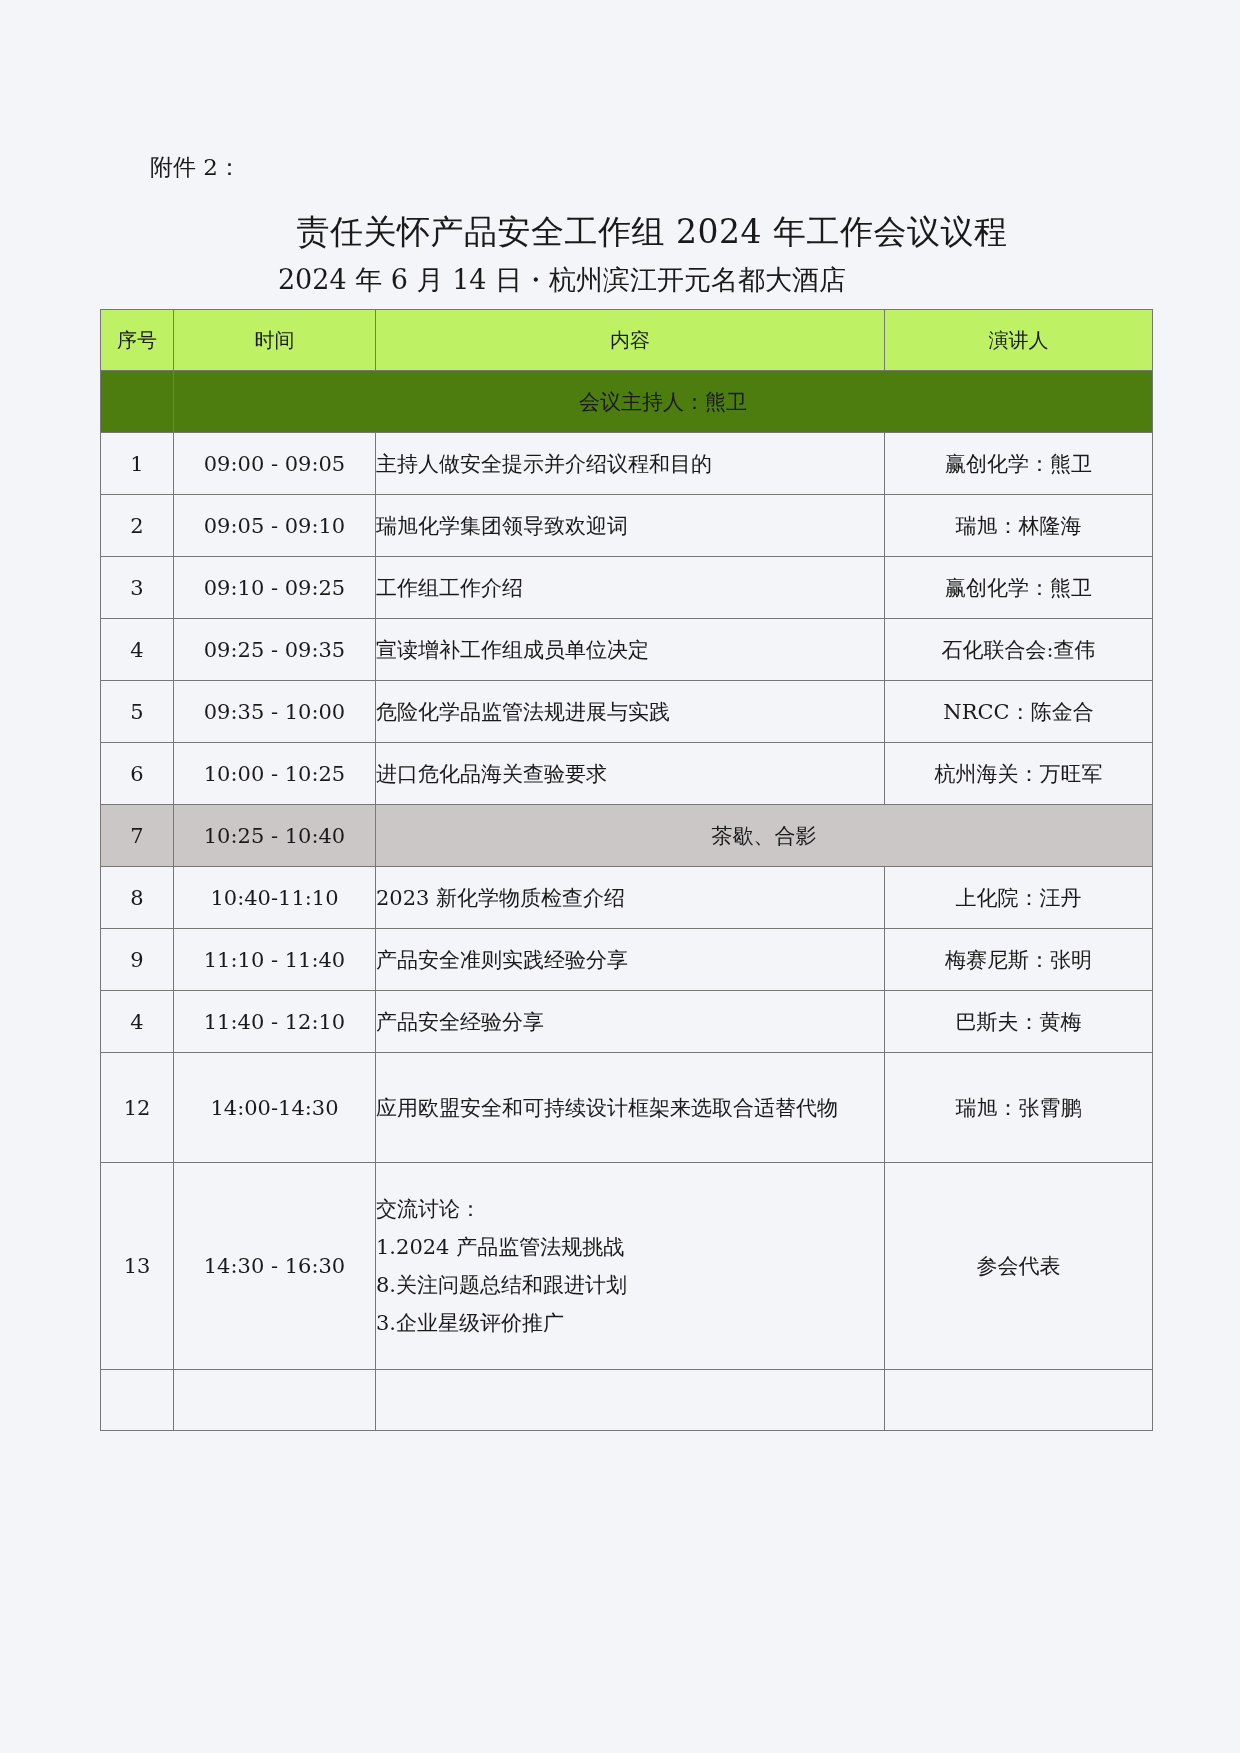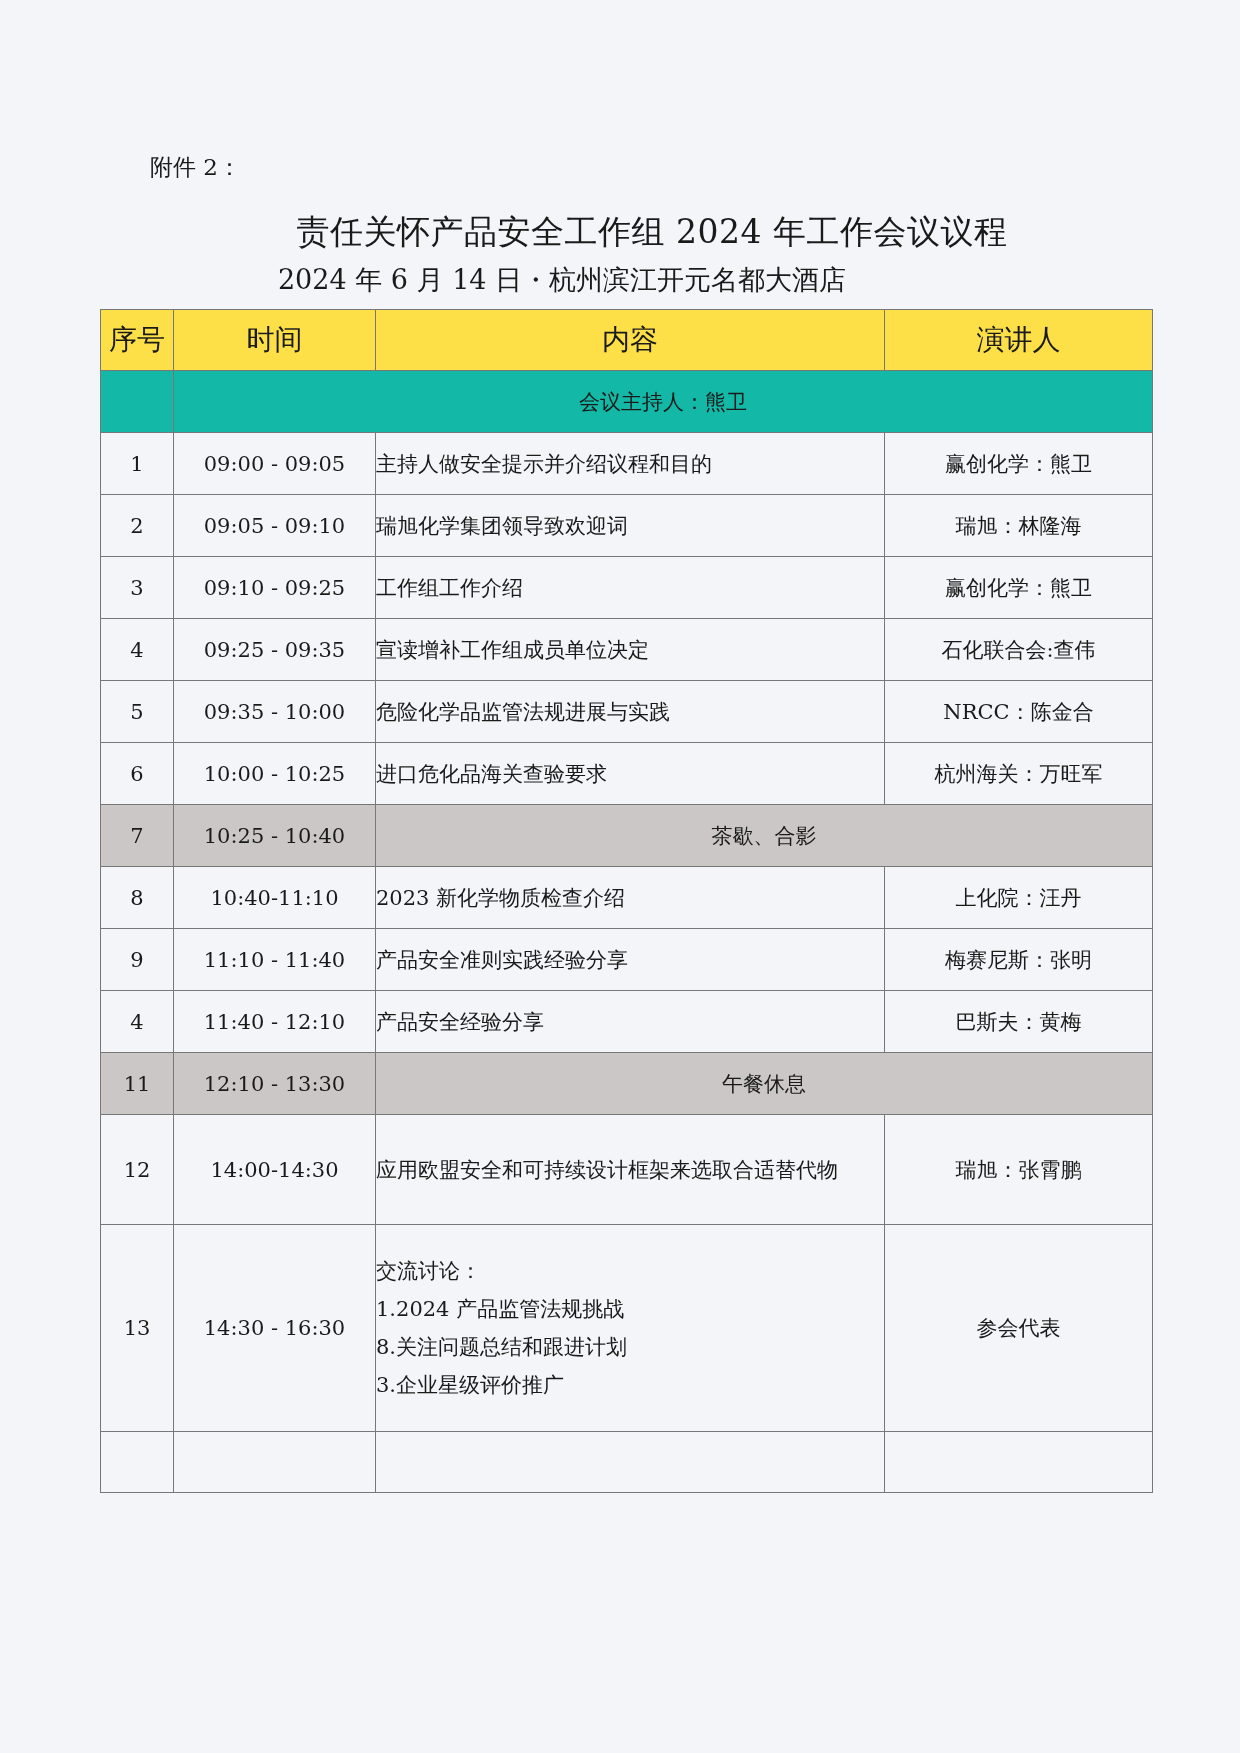--- a/index.html
+++ b/index.html
@@ -33,24 +33,24 @@
   table.agenda td, table.agenda th {
     border: 1.5px solid #777;
     padding: 0;
     vertical-align: middle;
   }
   col.c-no { width: 73px; }
   col.c-time { width: 202px; }
   col.c-content { width: 509px; }
   col.c-speaker { width: 268px; }
   tr.header th {
-    background: #fde047; height: 60px; font-weight: normal;
-    font-size: 28px; text-align: center;
+    background: #bef264; height: 60px; font-weight: normal;
+    font-size: 20px; text-align: center;
   }
-  tr.host td { background: #14b8a6; height: 61px; }
+  tr.host td { background: #4d7c0f; height: 61px; }
   tr.break td { background: #cbc7c7; }
   tr.row td { height: 61px; }
   td.no { text-align: center; }
   td.time { text-align: center; font-family: "DejaVu Serif", serif; }
   td.content { text-align: left; padding-left: 8px; }
   td.speaker { text-align: center; }
   td.center { text-align: center; }
   tr.tall12 td { height: 109px; }
   tr.tall13 td { height: 206px; }
   tr.empty td { height: 60px; }
@@ -136,25 +136,20 @@
     <td class="time">11:10 - 11:40</td>
     <td class="content">产品安全准则实践经验分享</td>
     <td class="speaker">梅赛尼斯：张明</td>
   </tr>
   <tr class="row">
     <td class="no">4</td>
     <td class="time">11:40 - 12:10</td>
     <td class="content">产品安全经验分享</td>
     <td class="speaker">巴斯夫：黄梅</td>
   </tr>
-  <tr class="row break">
-    <td class="no">11</td>
-    <td class="time">12:10 - 13:30</td>
-    <td colspan="2" class="center">午餐休息</td>
-  </tr>
   <tr class="row tall12">
     <td class="no top">12</td>
     <td class="time">14:00-14:30</td>
     <td class="content multi">应用欧盟安全和可持续设计框架来选取合适替代物</td>
     <td class="speaker">瑞旭：张霄鹏</td>
   </tr>
   <tr class="row tall13">
     <td class="no">13</td>
     <td class="time">14:30 - 16:30</td>
     <td class="content">

